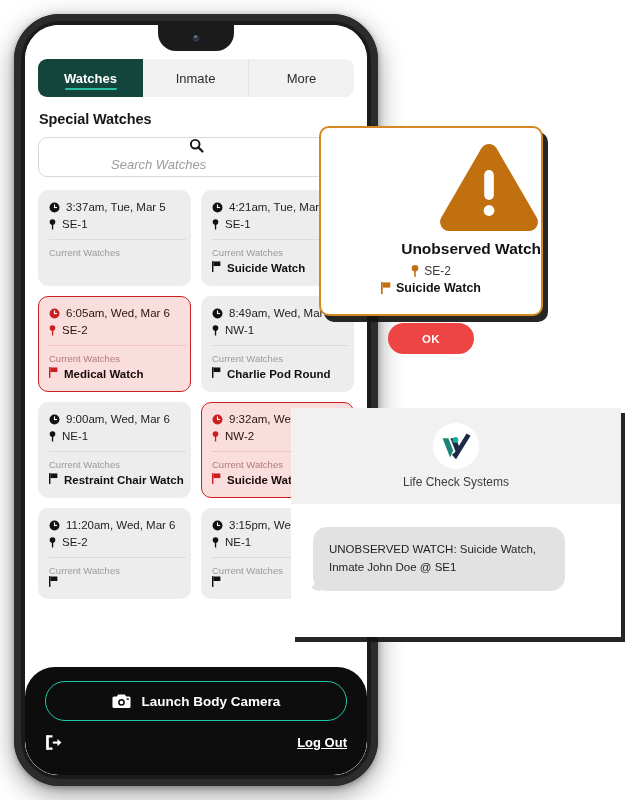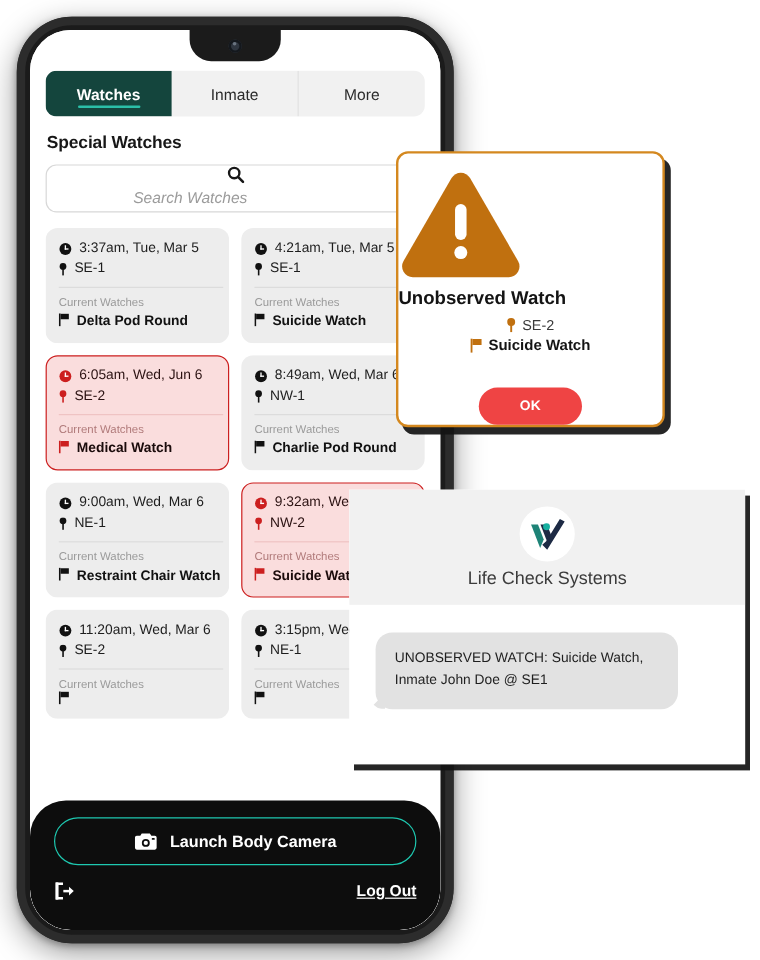--- a/index.html
+++ b/index.html
@@ -161,29 +161,29 @@
   }
   #logout-btn {
     margin-top: 13px;
     display:flex; align-items:center; justify-content:space-between; gap:9px;
     color:#fff; font-size:13px; font-weight:bold; cursor:pointer;
   }
   #logout-label { text-decoration: underline; }
 
   
   #alert-dialog {
-    position: absolute; left: 330px; top: 126px;
-    width: 224px; height: 230px;
+    position: absolute; left: 319px; top: 126px;
+    width: 224px; height: 190px;
     background: #ffffff;
     border: 2.5px solid #d4881f;
     border-radius: 10px;
     box-shadow: 5px 6px 0 rgba(20,20,20,.92);
     z-index: 60;
     padding-top: 14px;
-    text-align: left;
+    text-align: right;
   }
   #warn-triangle { margin: 0 auto; display:block; }
   #alert-title {
     margin-top: 6px;
     font-size: 15.5px; font-weight: bold; color: #141414;
   }
   #alert-loc {
     margin-top: 6px;
     font-size: 12px; color: #3a3a3a;
     display:flex; align-items:center; justify-content:center; gap:5px;
@@ -217,21 +217,21 @@
     height: 96px;
     display:flex; flex-direction:column; align-items:center; justify-content:center;
   }
   #logo-circle {
     width: 46px; height: 46px; border-radius: 50%;
     background: #ffffff;
     display:flex; align-items:center; justify-content:center;
   }
   #logo-caption {
     margin-top: 6px;
-    font-size: 15px; color: #3c3c3c;
+    font-size: 12px; color: #3c3c3c;
   }
   #notif-body { padding: 23px 8px 0 22px; }
   #msg-bubble {
     position: relative;
     background: #e2e2e2;
     border-radius: 14px;
     padding: 14px 16px;
     max-width: 252px;
     font-size: 11.5px; line-height: 1.55; color: #1f1f1f;
   }
@@ -292,62 +292,55 @@
               </div>
               <div class="card-line card-loc">
                 <span class="ico"><svg width="7" height="11" viewBox="0 0 8 12">
                     <circle cx="4" cy="3.2" r="3.2" fill="#111111"></circle>
                     <rect x="3.3" y="4.4" width="1.5" height="7.3" fill="#111111"></rect>
                   </svg></span>
                 <span>SE-1</span>
               </div>
               <div class="card-sep"></div>
               <div class="card-sub">Current Watches</div>
+            </div>
+            <div class="watch-card">
+              <div class="card-line">
+                <span class="ico"><svg width="11" height="11" viewBox="0 0 12 12">
+                    <circle cx="6" cy="6" r="5.4" fill="#111111"></circle>
+                    <rect x="5.4" y="2.6" width="1.2" height="4" fill="#fff"></rect>
+                    <rect x="5.4" y="5.4" width="3.4" height="1.2" fill="#fff"></rect>
+                  </svg></span>
+                <span class="card-time">4:21am, Tue, Mar 5</span>
+              </div>
+              <div class="card-line card-loc">
+                <span class="ico"><svg width="7" height="11" viewBox="0 0 8 12">
+                    <circle cx="4" cy="3.2" r="3.2" fill="#111111"></circle>
+                    <rect x="3.3" y="4.4" width="1.5" height="7.3" fill="#111111"></rect>
+                  </svg></span>
+                <span>SE-1</span>
+              </div>
+              <div class="card-sep"></div>
+              <div class="card-sub">Current Watches</div>
               <div class="card-line">
                 <span class="ico"><svg width="9" height="11" viewBox="0 0 10 12">
                     <rect x="0" y="0" width="1.6" height="12" fill="#111111"></rect>
                     <path d="M1.6 .4h7.7v5.1H1.6z" fill="#111111"></path>
                   </svg></span>
-                <span class="card-name">Delta Pod Round</span>
-              </div>
-            </div>
-            <div class="watch-card">
-              <div class="card-line">
-                <span class="ico"><svg width="11" height="11" viewBox="0 0 12 12">
-                    <circle cx="6" cy="6" r="5.4" fill="#111111"></circle>
-                    <rect x="5.4" y="2.6" width="1.2" height="4" fill="#fff"></rect>
-                    <rect x="5.4" y="5.4" width="3.4" height="1.2" fill="#fff"></rect>
-                  </svg></span>
-                <span class="card-time">4:21am, Tue, Mar 5</span>
-              </div>
-              <div class="card-line card-loc">
-                <span class="ico"><svg width="7" height="11" viewBox="0 0 8 12">
-                    <circle cx="4" cy="3.2" r="3.2" fill="#111111"></circle>
-                    <rect x="3.3" y="4.4" width="1.5" height="7.3" fill="#111111"></rect>
-                  </svg></span>
-                <span>SE-1</span>
-              </div>
-              <div class="card-sep"></div>
-              <div class="card-sub">Current Watches</div>
-              <div class="card-line">
-                <span class="ico"><svg width="9" height="11" viewBox="0 0 10 12">
-                    <rect x="0" y="0" width="1.6" height="12" fill="#111111"></rect>
-                    <path d="M1.6 .4h7.7v5.1H1.6z" fill="#111111"></path>
-                  </svg></span>
                 <span class="card-name">Suicide Watch</span>
               </div>
             </div>
             <div class="watch-card alert">
               <div class="card-line">
                 <span class="ico"><svg width="11" height="11" viewBox="0 0 12 12">
                     <circle cx="6" cy="6" r="5.4" fill="#CC1F1F"></circle>
                     <rect x="5.4" y="2.6" width="1.2" height="4" fill="#fff"></rect>
                     <rect x="5.4" y="5.4" width="3.4" height="1.2" fill="#fff"></rect>
                   </svg></span>
-                <span class="card-time">6:05am, Wed, Jun 6</span>
+                <span class="card-time">6:05am, Wed, Mar 6</span>
               </div>
               <div class="card-line card-loc">
                 <span class="ico"><svg width="7" height="11" viewBox="0 0 8 12">
                     <circle cx="4" cy="3.2" r="3.2" fill="#CC1F1F"></circle>
                     <rect x="3.3" y="4.4" width="1.5" height="7.3" fill="#CC1F1F"></rect>
                   </svg></span>
                 <span>SE-2</span>
               </div>
               <div class="card-sep"></div>
               <div class="card-sub">Current Watches</div>

